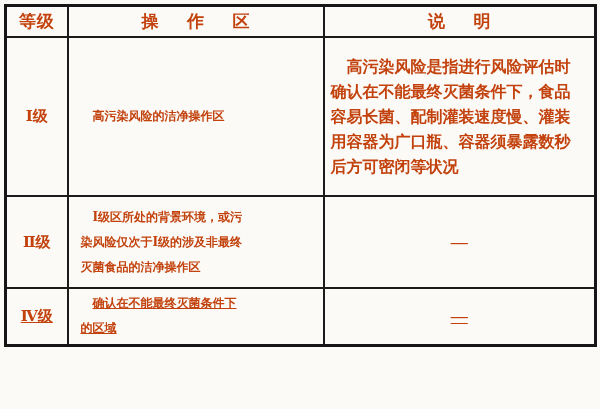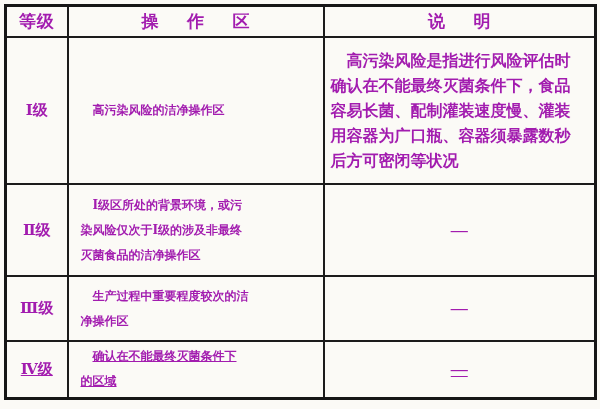--- a/index.html
+++ b/index.html
@@ -6,21 +6,21 @@
     margin: 0;
     padding: 0;
     background: #f6f5f1;
   }
   .doc {
     position: relative;
     width: 600px;
     height: 409px;
     background: #fbfaf6;
     font-family: "Liberation Serif", "DejaVu Serif", serif;
-    color: #a21caf;
+    color: #c2410c;
     overflow: hidden;
   }
   table.cls-table {
     position: absolute;
     left: 4px;
     top: 4px;
     width: 590px;
     border-collapse: collapse;
     table-layout: fixed;
     border: 3px solid #161616;
@@ -50,21 +50,21 @@
   td.area {
     padding: 0 12px;
     font-size: 12px;
     line-height: 25px;
     white-space: pre-line;
     text-indent: 1em;
     text-align: left;
     font-weight: bold;
   }
   td.note {
-    padding: 4px 6px;
+    padding: 16px 6px;
     font-size: 16px;
     line-height: 25px;
     white-space: pre-line;
     text-indent: 1em;
     text-align: left;
     font-weight: bold;
   }
   td.note.dash {
     text-align: center;
     text-indent: 0;
@@ -104,26 +104,20 @@
 用容器为广口瓶、容器须暴露数秒
 后方可密闭等状况</td>
       </tr>
       <tr class="r2">
         <td class="grade">Ⅱ级</td>
         <td class="area">Ⅰ级区所处的背景环境，或污
 染风险仅次于Ⅰ级的涉及非最终
 灭菌食品的洁净操作区</td>
         <td class="note dash">—</td>
       </tr>
-      <tr class="r3">
-        <td class="grade">Ⅲ级</td>
-        <td class="area">生产过程中重要程度较次的洁
-净操作区</td>
-        <td class="note dash">—</td>
-      </tr>
       <tr class="r4">
         <td class="grade">Ⅳ级</td>
         <td class="area">确认在不能最终灭菌条件下
 的区域</td>
         <td class="note dash">—</td>
       </tr>
     </tbody>
   </table>
 </div>
 

